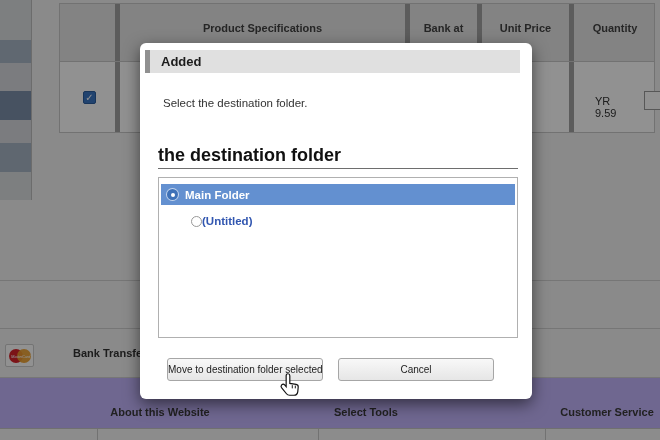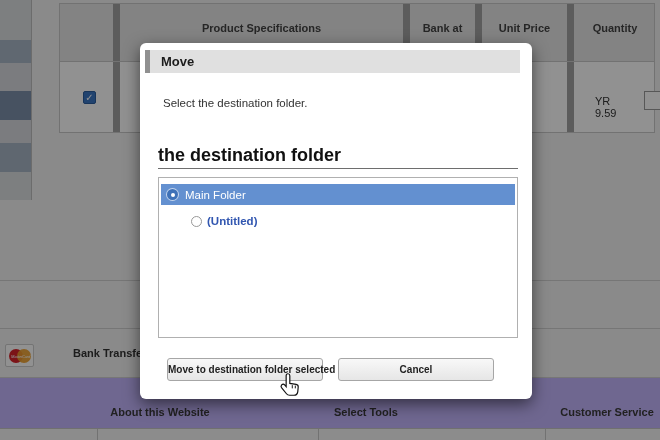--- a/index.html
+++ b/index.html
@@ -11,21 +11,21 @@
 
   .thumb-strip { position:absolute; left:0; top:0; width:32px; height:200px; border-right:1px solid #bfbfbf; border-bottom:1px solid #bfbfbf; }
   .thumb { width:100%; }
   .t1{height:40px;background:#dcdfe2;} .t2{height:23px;background:#a9b7c7;}
   .t3{height:28px;background:#d8dbdf;} .t4{height:29px;background:#7e91ab;}
   .t5{height:23px;background:#d8dbdf;} .t6{height:29px;background:#a8b6c6;}
   .t7{height:28px;background:#dcdfe2;}
 
   .thead { position:absolute; left:59px; top:3px; width:596px; height:59px; background:#e6e6e6; border:1px solid #c8c8c8; }
   .trow  { position:absolute; left:59px; top:62px; width:596px; height:71px; background:#ffffff; border:1px solid #c8c8c8; border-top:none; }
-  .cell { position:absolute; top:0; height:100%; border-right:7px solid #a3a3a3; }
+  .cell { position:absolute; top:0; height:100%; border-right:5px solid #a3a3a3; }
   .cell:last-child { border-right:none; }
   .c1{left:0;width:60px;} .c2{left:60px;width:290px;} .c3{left:350px;width:72px;} .c4{left:422px;width:92px;} .c5{left:514px;width:82px;}
   .hlabel { position:absolute; top:18px; left:0; width:100%; text-align:center; font-size:11px; font-weight:bold; color:#444; }
 
   .checkbox { position:absolute; left:23px; top:29px; width:13px; height:13px; background:#3a76c4; border:1px solid #2b5d9e; border-radius:2px; color:#fff; font-size:10px; line-height:12px; text-align:center; }
   .pen-frag { position:absolute; left:60px; top:36px; width:27px; height:8px; background:#42423a; border-radius:2px; transform:rotate(-48deg); }
   .unit-price { position:absolute; left:113px; top:33px; font-size:11px; color:#333; }
   .qty-input { position:absolute; left:70px; top:29px; width:42px; height:19px; border:1px solid #999; background:#fff; font-size:11px; text-align:right; padding-right:4px; font-family:"Liberation Sans",sans-serif; }
 
   .secline1 { position:absolute; left:0; top:280px; width:660px; border-top:1px solid #cfcfcf; }
@@ -51,29 +51,29 @@
   
   .modal { position:absolute; left:140px; top:43px; width:392px; height:356px; background:#fff; border-radius:6px; box-shadow:0 5px 16px rgba(0,0,0,0.55); z-index:20; }
   .titlebar { margin:7px 12px 0 5px; height:23px; background:#e0e0e0; border-left:5px solid #909090; line-height:23px; padding-left:11px; font-size:13px; font-weight:bold; color:#1c1c1c; }
   .mdesc { position:absolute; left:23px; top:54px; font-size:11.5px; color:#333; }
   .mheading { position:absolute; left:18px; top:102px; font-size:18px; font-weight:bold; color:#111; }
   .mrule { position:absolute; left:18px; top:125px; width:360px; border-top:1px solid #6e6e6e; }
 
   .listbox { position:absolute; left:18px; top:134px; width:360px; height:161px; border:1px solid #b0b0b0; background:#fff; padding:6px 2px 0 2px; }
   .folder-row { display:flex; align-items:center; }
   .folder-selected { height:21px; background:#6390d0; padding-left:6px; }
-  .folder-selected .flab { color:#fff; font-weight:normal; font-size:11.5px; margin-left:7px; }
+  .folder-selected .flab { color:#fff; font-weight:bold; font-size:11.5px; margin-left:7px; }
   .folder-sub { margin-top:10px; padding-left:30px; }
-  .folder-sub .flab { color:#3156b0; font-weight:bold; font-size:11.5px; margin-left:5px; }
+  .folder-sub .flab { color:#3156b0; font-weight:bold; font-size:11.5px; }
   .radio { width:11px; height:11px; border-radius:50%; flex:0 0 auto; position:relative; }
   .radio-on { background:#3e71b8; box-shadow:0 0 0 1px #c3d4ec; }
   .radio-on::after { content:""; position:absolute; left:3.5px; top:3.5px; width:4px; height:4px; border-radius:50%; background:#fff; }
   .radio-off { background:#fff; border:1px solid #999; }
 
-  .mbtn { position:absolute; top:315px; height:23px; background:linear-gradient(#f8f8f8,#e6e6e6); border:1px solid #a6a6a6; border-radius:3px; font-size:10px; font-weight:bold; color:#222; text-align:center; line-height:21px; white-space:nowrap; font-family:"Liberation Sans",sans-serif; }
+  .mbtn { position:absolute; top:315px; height:23px; background:linear-gradient(#f8f8f8,#e6e6e6); border:1px solid #a6a6a6; border-radius:3px; font-size:10px; font-weight:normal; color:#222; text-align:center; line-height:21px; white-space:nowrap; font-family:"Liberation Sans",sans-serif; }
   .btn-confirm { left:27px; width:156px; }
   .btn-cancel { left:198px; width:156px; }
 
   .cursor { position:absolute; left:278px; top:372px; z-index:30; }
 </style>
 </head>
 <body>
 
 <div class="page">
 
@@ -138,21 +138,21 @@
       <div class="fvb v1"></div>
       <div class="fvb v2"></div>
       <div class="fvb v3"></div>
     </div>
   </div>
 </div>
 
 <div class="overlay"></div>
 
 <div class="modal">
-  <div class="titlebar">Move</div>
+  <div class="titlebar">Added</div>
   <div class="mdesc">Select the destination folder.</div>
   <div class="mheading">the destination folder</div>
   <div class="mrule"></div>
 
   <div class="listbox">
     <div class="folder-row folder-selected">
       <span class="radio radio-on"></span>
       <span class="flab">Main Folder</span>
     </div>
     <div class="folder-row folder-sub">

